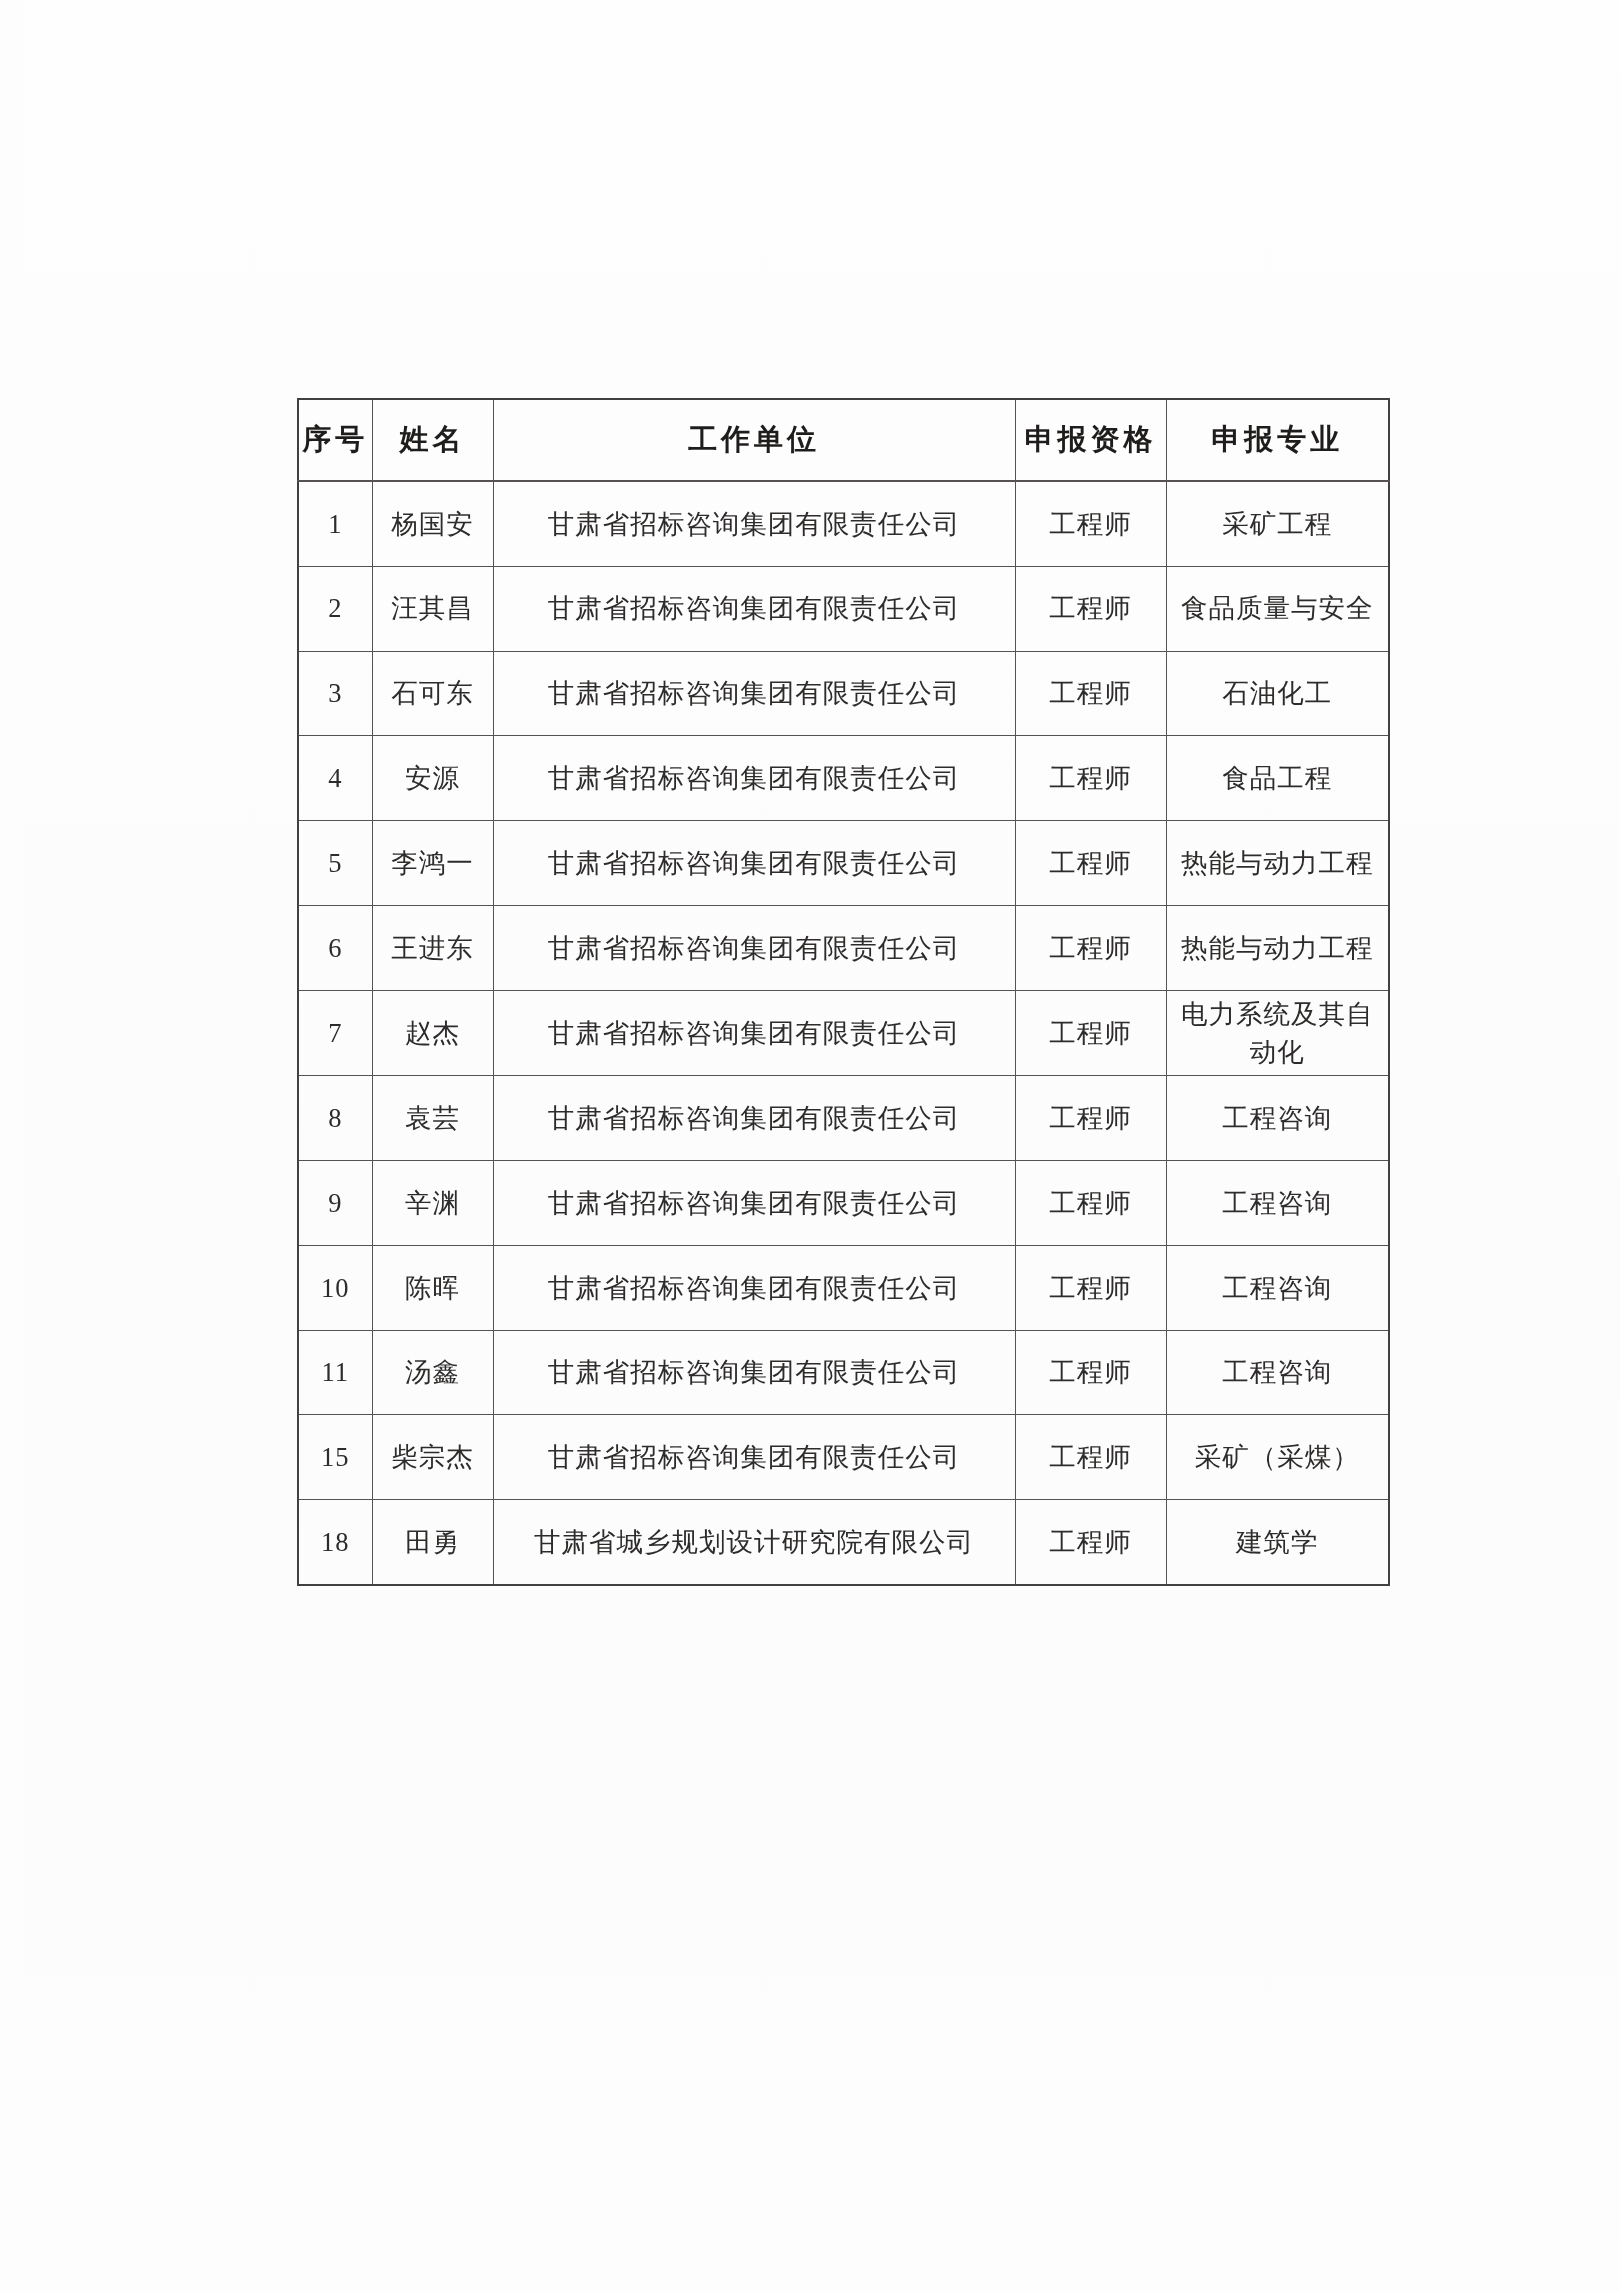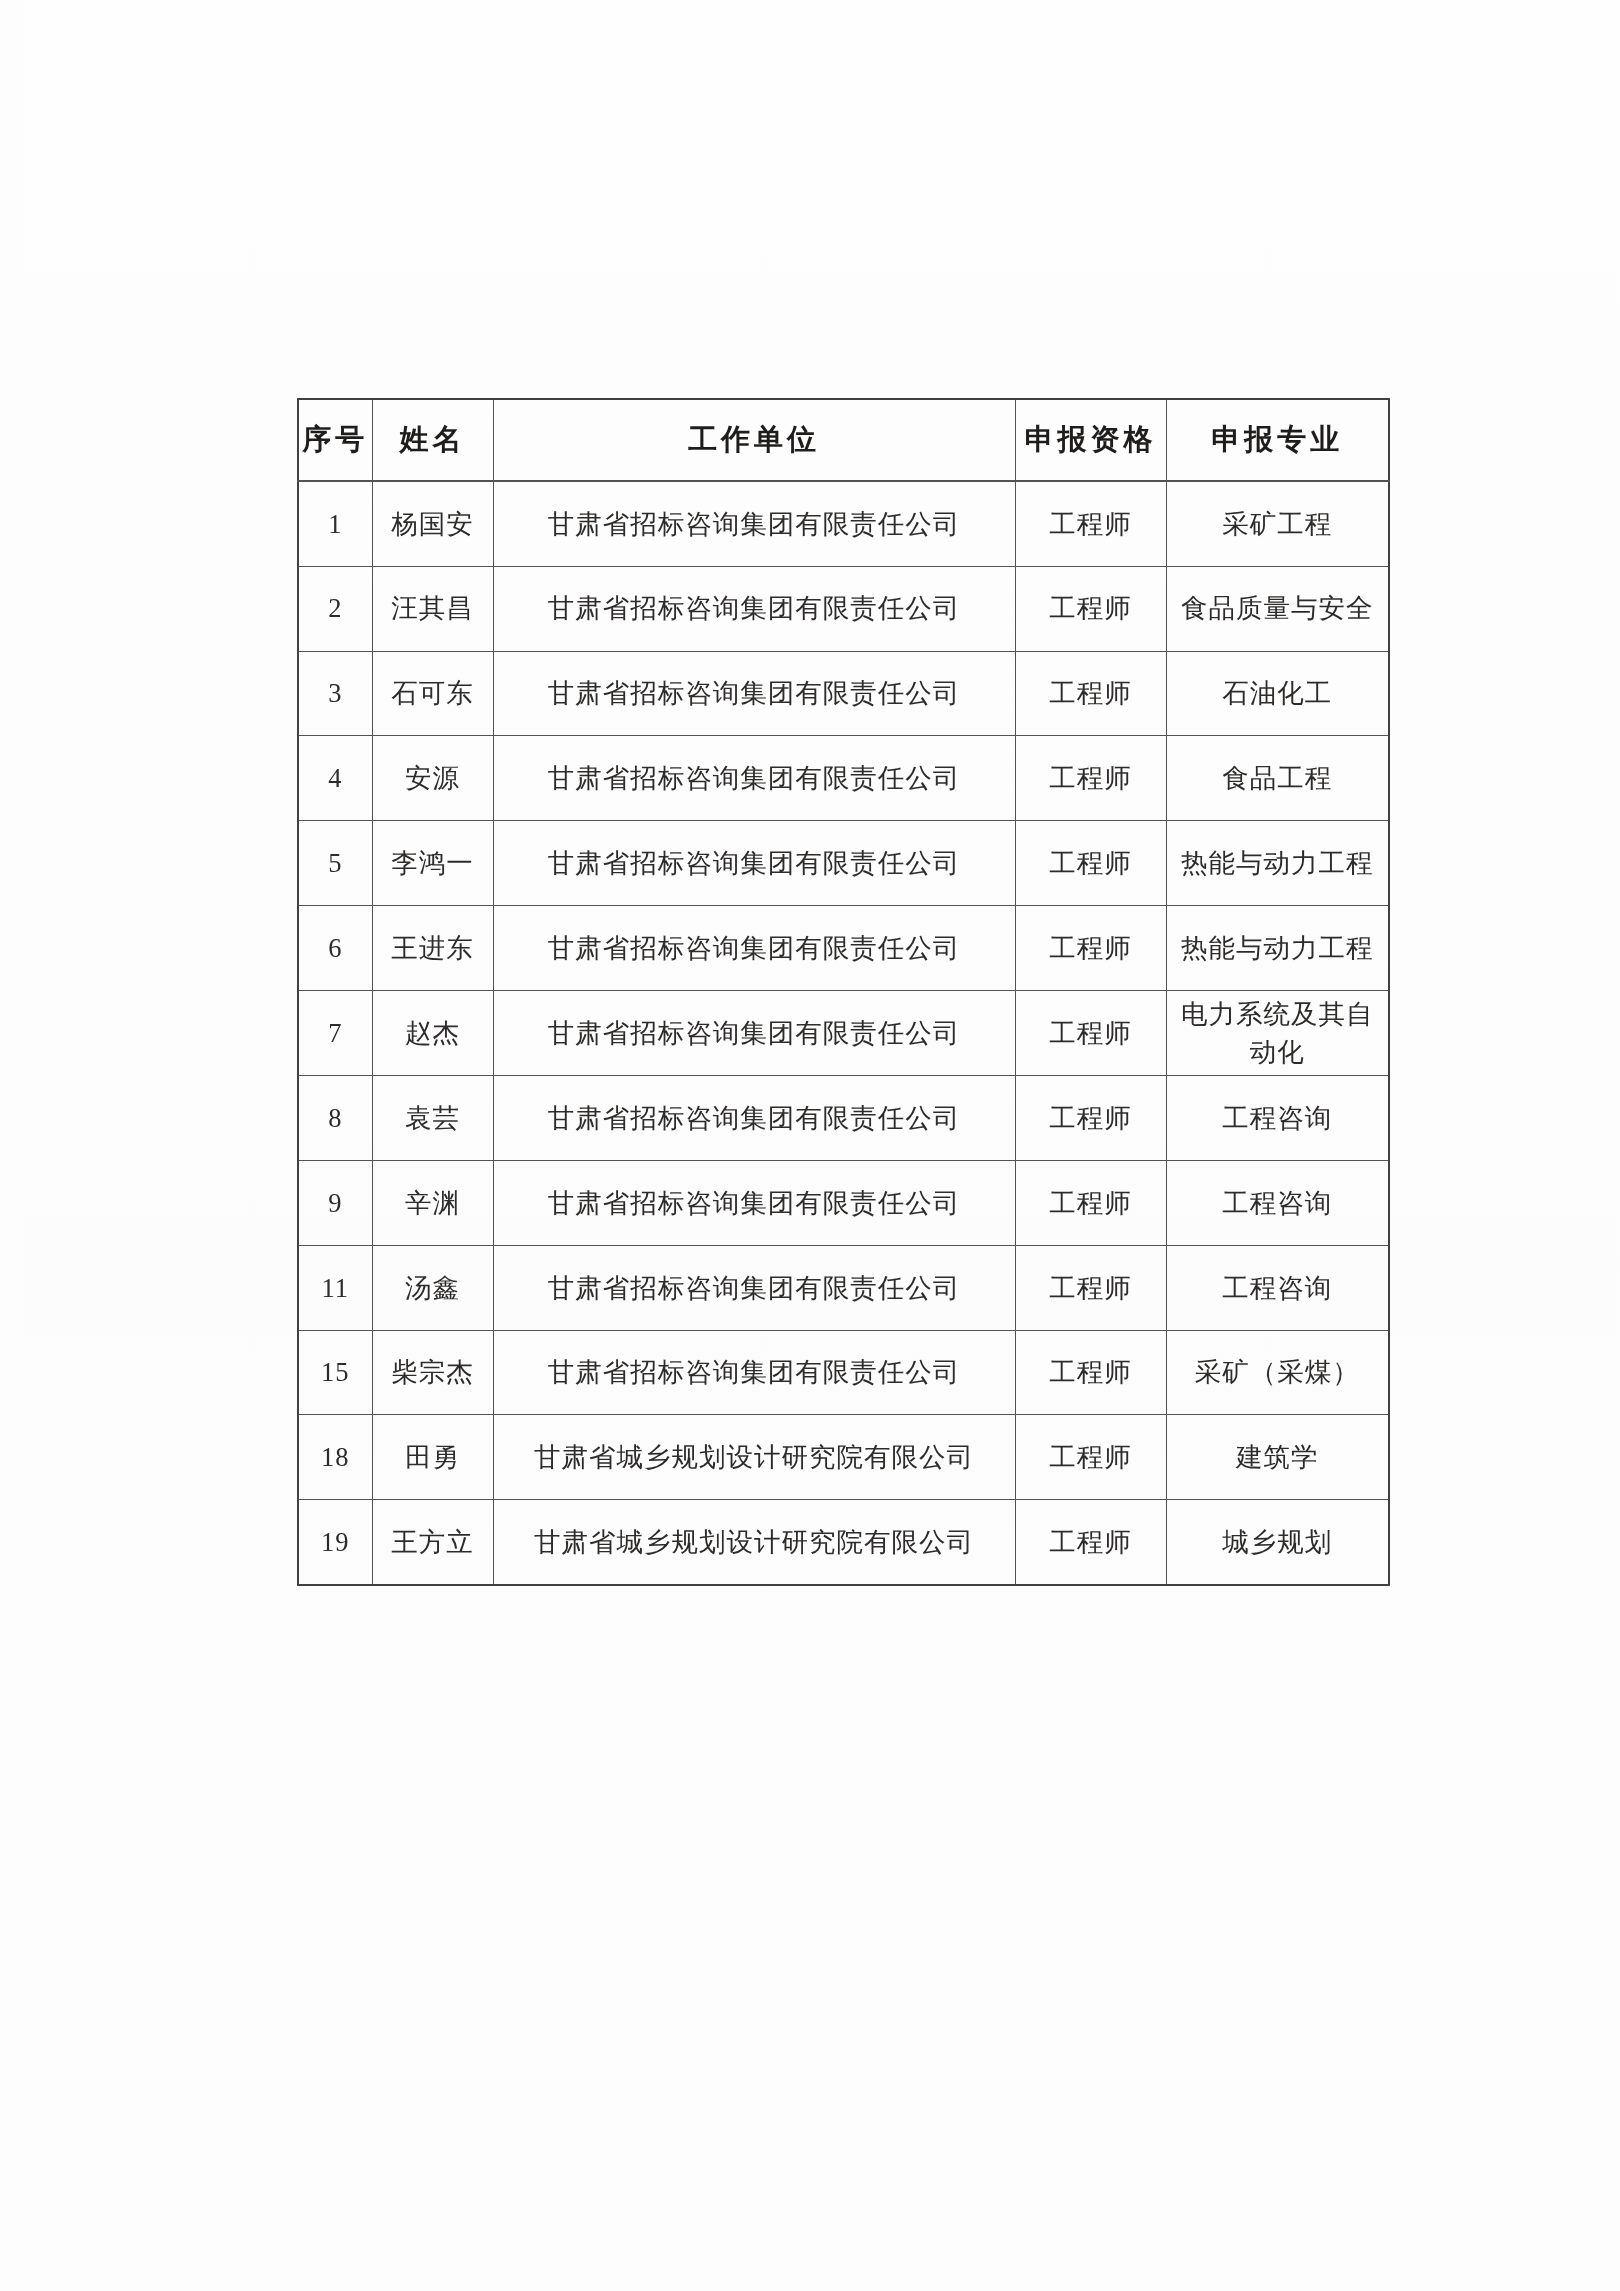--- a/index.html
+++ b/index.html
@@ -145,43 +145,43 @@
     <td>工程咨询</td>
   </tr>
         <tr>
     <td>9</td>
     <td>辛渊</td>
     <td>甘肃省招标咨询集团有限责任公司</td>
     <td>工程师</td>
     <td>工程咨询</td>
   </tr>
         <tr>
+    <td>10</td>
+    <td>陈晖</td>
+    <td>甘肃省招标咨询集团有限责任公司</td>
+    <td>工程师</td>
+    <td>工程咨询</td>
+  </tr>
+        <tr>
     <td>11</td>
     <td>汤鑫</td>
     <td>甘肃省招标咨询集团有限责任公司</td>
     <td>工程师</td>
     <td>工程咨询</td>
   </tr>
         <tr>
     <td>15</td>
     <td>柴宗杰</td>
     <td>甘肃省招标咨询集团有限责任公司</td>
     <td>工程师</td>
     <td>采矿（采煤）</td>
   </tr>
         <tr>
     <td>18</td>
     <td>田勇</td>
     <td>甘肃省城乡规划设计研究院有限公司</td>
     <td>工程师</td>
     <td>建筑学</td>
   </tr>
-        <tr>
-    <td>19</td>
-    <td>王方立</td>
-    <td>甘肃省城乡规划设计研究院有限公司</td>
-    <td>工程师</td>
-    <td>城乡规划</td>
-  </tr>
       </tbody>
   </table>
 </div>
 
 
 </body></html>

